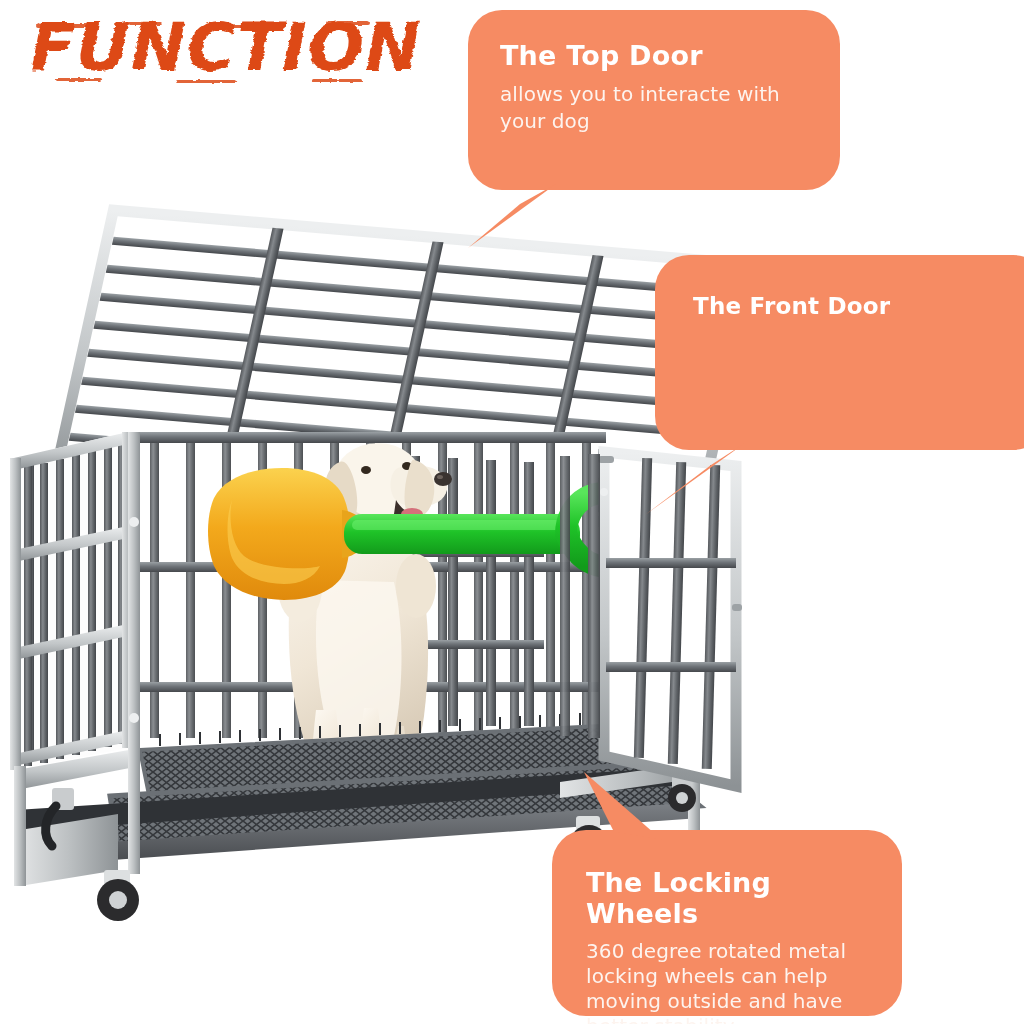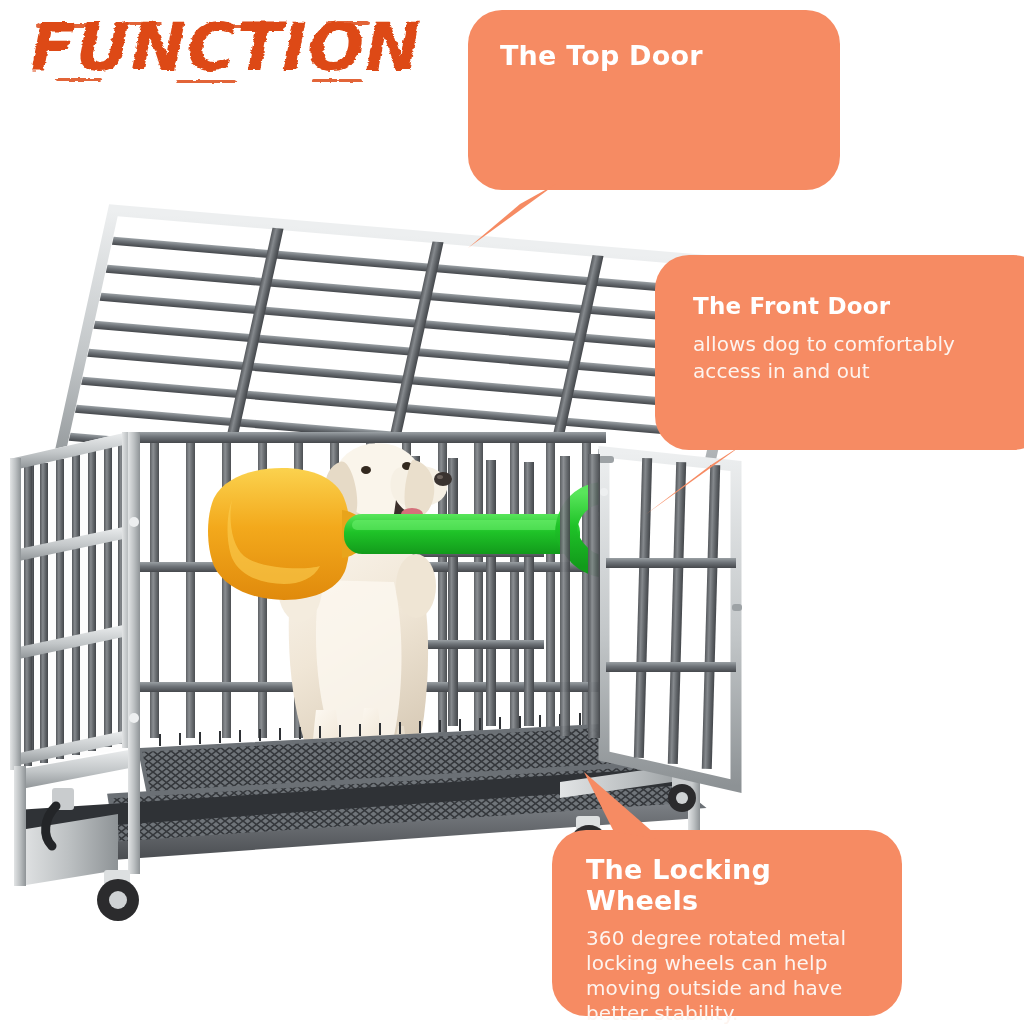--- a/index.html
+++ b/index.html
@@ -52,21 +52,21 @@
 
   
   #callout-front-door{left:655px;top:255px;width:392px;height:195px;}
   #callout-front-door .content{padding:38px 26px 0 38px;}
   #callout-front-door .co-head{font-size:23px;margin:0 0 12px 0;}
   #callout-front-door .co-body{font-size:20px;line-height:27px;}
 
   
   #callout-locking-wheels{left:552px;top:830px;width:350px;height:186px;}
   #callout-locking-wheels .content{padding:24px 18px 0 34px;}
-  #callout-locking-wheels .co-head{font-size:27px;margin:0 0 10px 0;}
+  #callout-locking-wheels .co-head{font-size:27px;margin:13px 0 10px 0;}
   #callout-locking-wheels .co-body{font-size:20px;line-height:25px;}
 </style>
 </head>
 <body>
 
 <div id="stage">
 
   <div id="title-wrap">
     <svg width="400" height="80" viewBox="0 0 400 80" xmlns="http://www.w3.org/2000/svg">
       <defs>
@@ -381,31 +381,31 @@
     </svg>
   </div>
 
   <div class="callout" id="callout-top-door">
     <div class="bubble"></div>
     <svg class="tail" style="left:-8px;top:160px;" width="120" height="80" viewBox="0 0 120 80" xmlns="http://www.w3.org/2000/svg">
       <polygon points="8,78 96,14 60,34" fill="#F68B63"></polygon>
     </svg>
     <div class="content">
       <div class="co-head">The Top Door</div>
+      <div class="co-body">allows you to interacte with your dog</div>
     </div>
   </div>
 
   <div class="callout" id="callout-front-door">
     <div class="bubble"></div>
     <svg class="tail" style="left:-14px;top:172px;" width="130" height="90" viewBox="0 0 130 90" xmlns="http://www.w3.org/2000/svg">
       <polygon points="4,88 104,16 70,38" fill="#F68B63"></polygon>
     </svg>
     <div class="content">
       <div class="co-head">The Front Door</div>
-      <div class="co-body">allows dog to comfortably access in and out</div>
     </div>
   </div>
 
   <div class="callout" id="callout-locking-wheels">
     <div class="bubble"></div>
     <svg class="tail" style="left:10px;top:-62px;" width="120" height="80" viewBox="0 0 120 80" xmlns="http://www.w3.org/2000/svg">
       <polygon points="22,4 100,72 52,64" fill="#F68B63"></polygon>
     </svg>
     <div class="content">
       <div class="co-head">The Locking Wheels</div>

